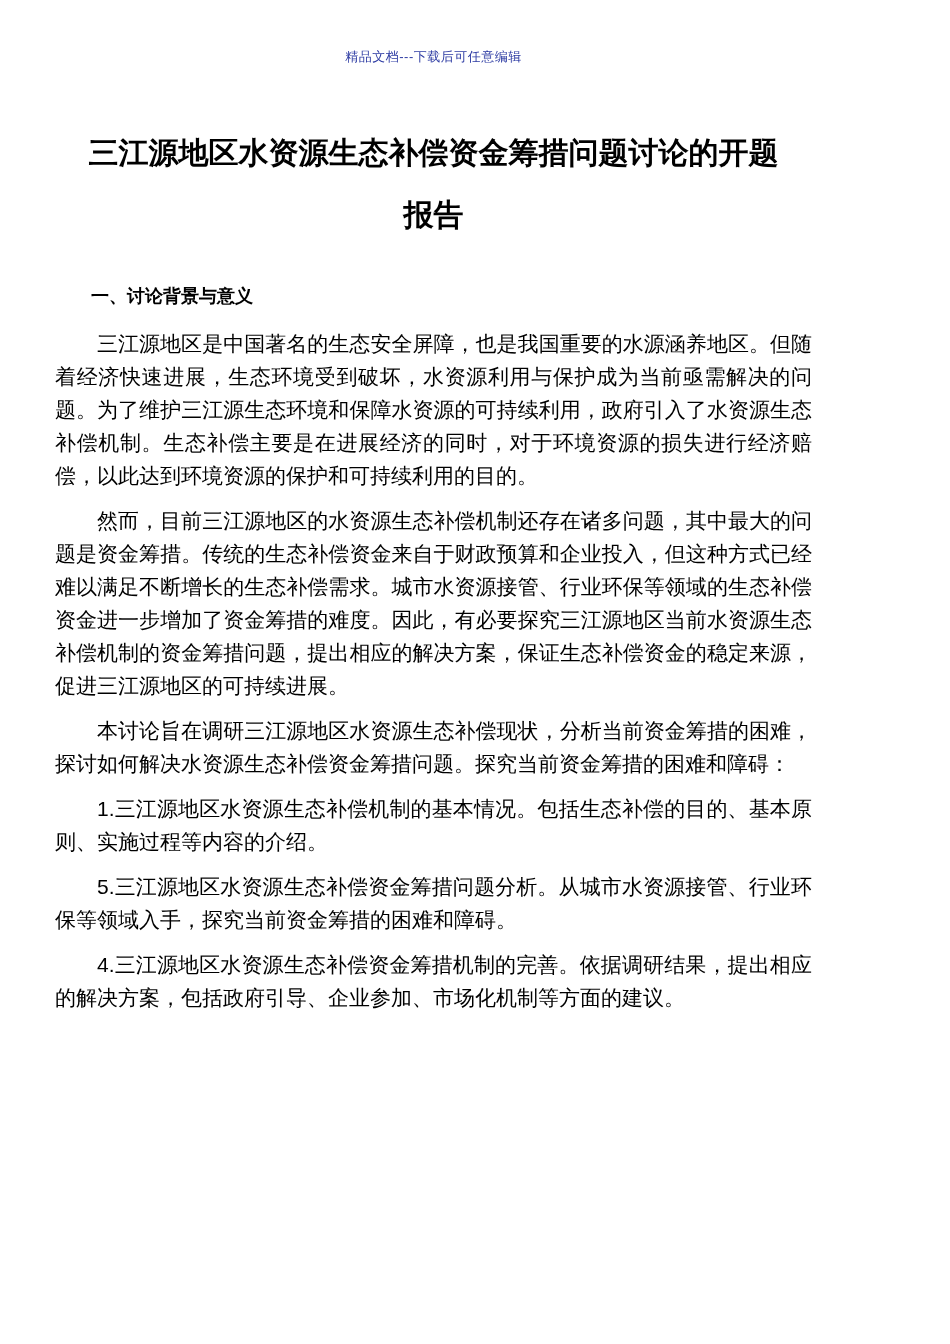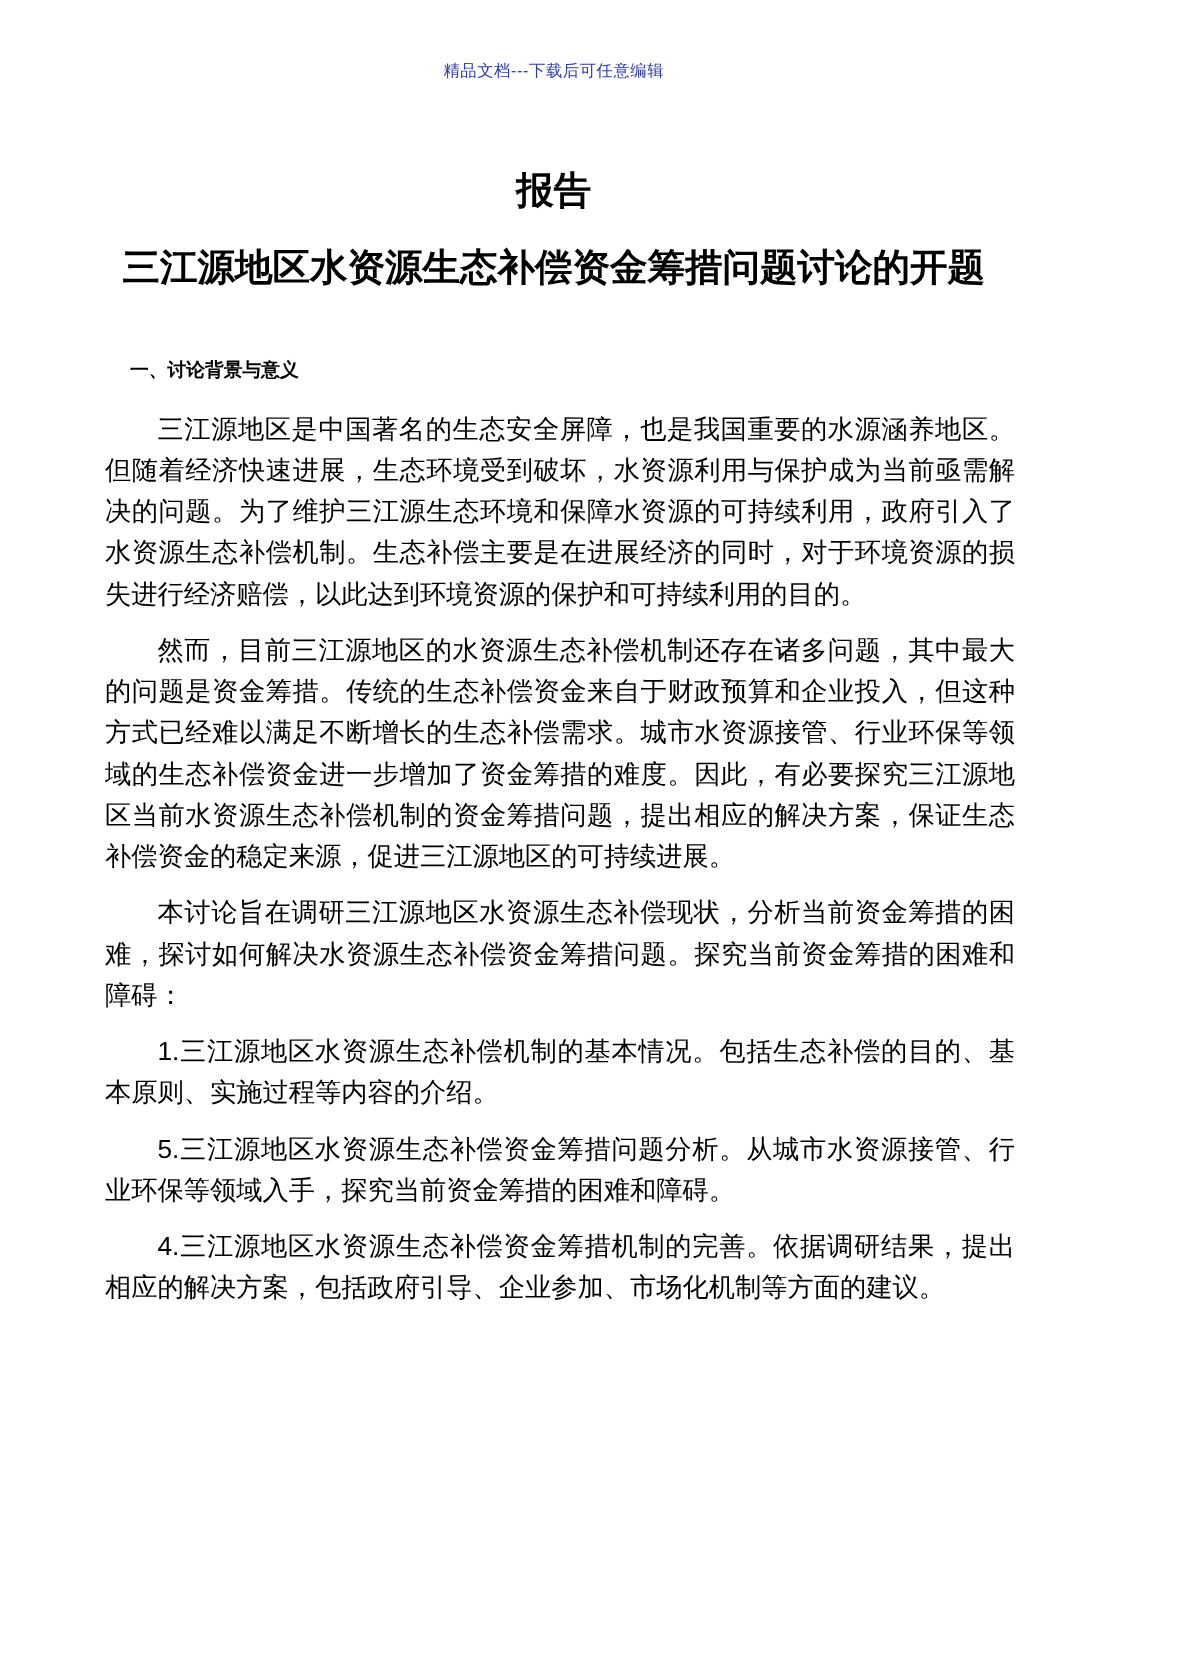--- a/index.html
+++ b/index.html
@@ -7,21 +7,21 @@
     padding: 0;
     background: #ffffff;
   }
   .page {
     position: relative;
     width: 950px;
     height: 1344px;
     margin: 0 auto;
     background: #ffffff;
     box-sizing: border-box;
-    padding: 48px 138px 40px 74px;
+    padding: 48px 138px 40px 55px;
     font-family: "Liberation Sans", "DejaVu Sans", sans-serif;
     color: #000000;
     overflow: hidden;
   }
   .watermark {
     text-align: center;
     font-size: 13px;
     letter-spacing: 0.5px;
     color: #2d3ba3;
     margin: 0 0 0 0;
@@ -30,46 +30,46 @@
     margin: 56px 0 34px 0;
     font-size: 30px;
     font-weight: bold;
     text-align: center;
     line-height: 62px;
   }
   .doc-title .title-line {
     display: block;
   }
   .section-heading {
-    font-size: 15px;
+    font-size: 18px;
     font-weight: bold;
     margin: 26px 0 14px 0;
     text-indent: 2em;
     line-height: 33px;
   }
   .para {
     font-size: 21px;
     line-height: 33px;
     text-align: justify;
     text-justify: inter-ideograph;
     text-indent: 2em;
-    margin: 12px 0 12px 10px;
+    margin: 12px 0 12px 0;
     word-break: break-all;
   }
 </style>
 </head>
 <body>
 
 <div class="page">
 
   <div class="watermark">精品文档---下载后可任意编辑</div>
 
   <h1 class="doc-title">
+    <span class="title-line">三江源地区水资源生态补偿资金筹措问题讨论的开题</span>
     <span class="title-line">报告</span>
-    <span class="title-line">三江源地区水资源生态补偿资金筹措问题讨论的开题</span>
   </h1>
 
   <div class="doc-body">
 
     <h2 class="section-heading">一、讨论背景与意义</h2>
 
     <p class="para">三江源地区是中国著名的生态安全屏障，也是我国重要的水源涵养地区。但随着经济快速进展，生态环境受到破坏，水资源利用与保护成为当前亟需解决的问题。为了维护三江源生态环境和保障水资源的可持续利用，政府引入了水资源生态补偿机制。生态补偿主要是在进展经济的同时，对于环境资源的损失进行经济赔偿，以此达到环境资源的保护和可持续利用的目的。</p>
 
     <p class="para">然而，目前三江源地区的水资源生态补偿机制还存在诸多问题，其中最大的问题是资金筹措。传统的生态补偿资金来自于财政预算和企业投入，但这种方式已经难以满足不断增长的生态补偿需求。城市水资源接管、行业环保等领域的生态补偿资金进一步增加了资金筹措的难度。因此，有必要探究三江源地区当前水资源生态补偿机制的资金筹措问题，提出相应的解决方案，保证生态补偿资金的稳定来源，促进三江源地区的可持续进展。</p>
 

